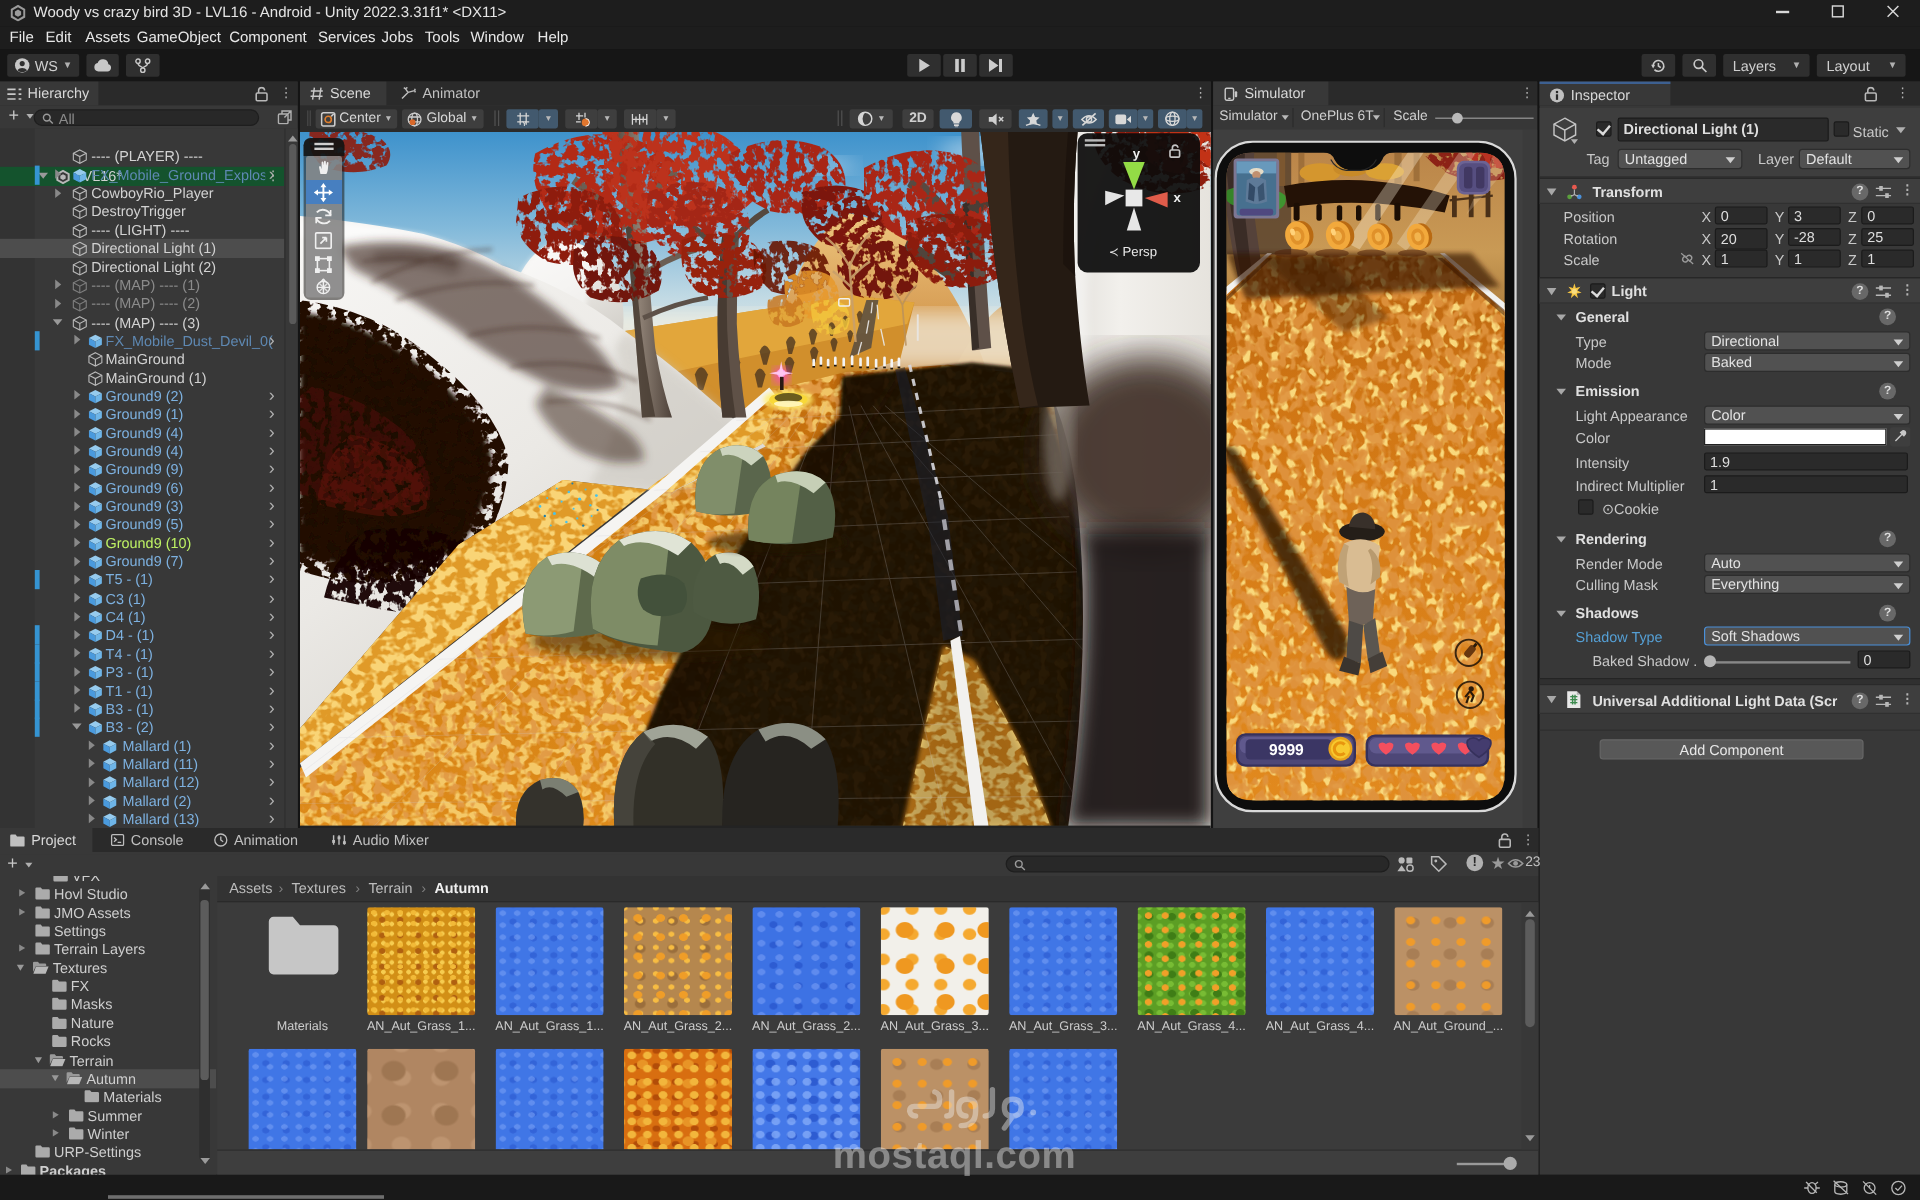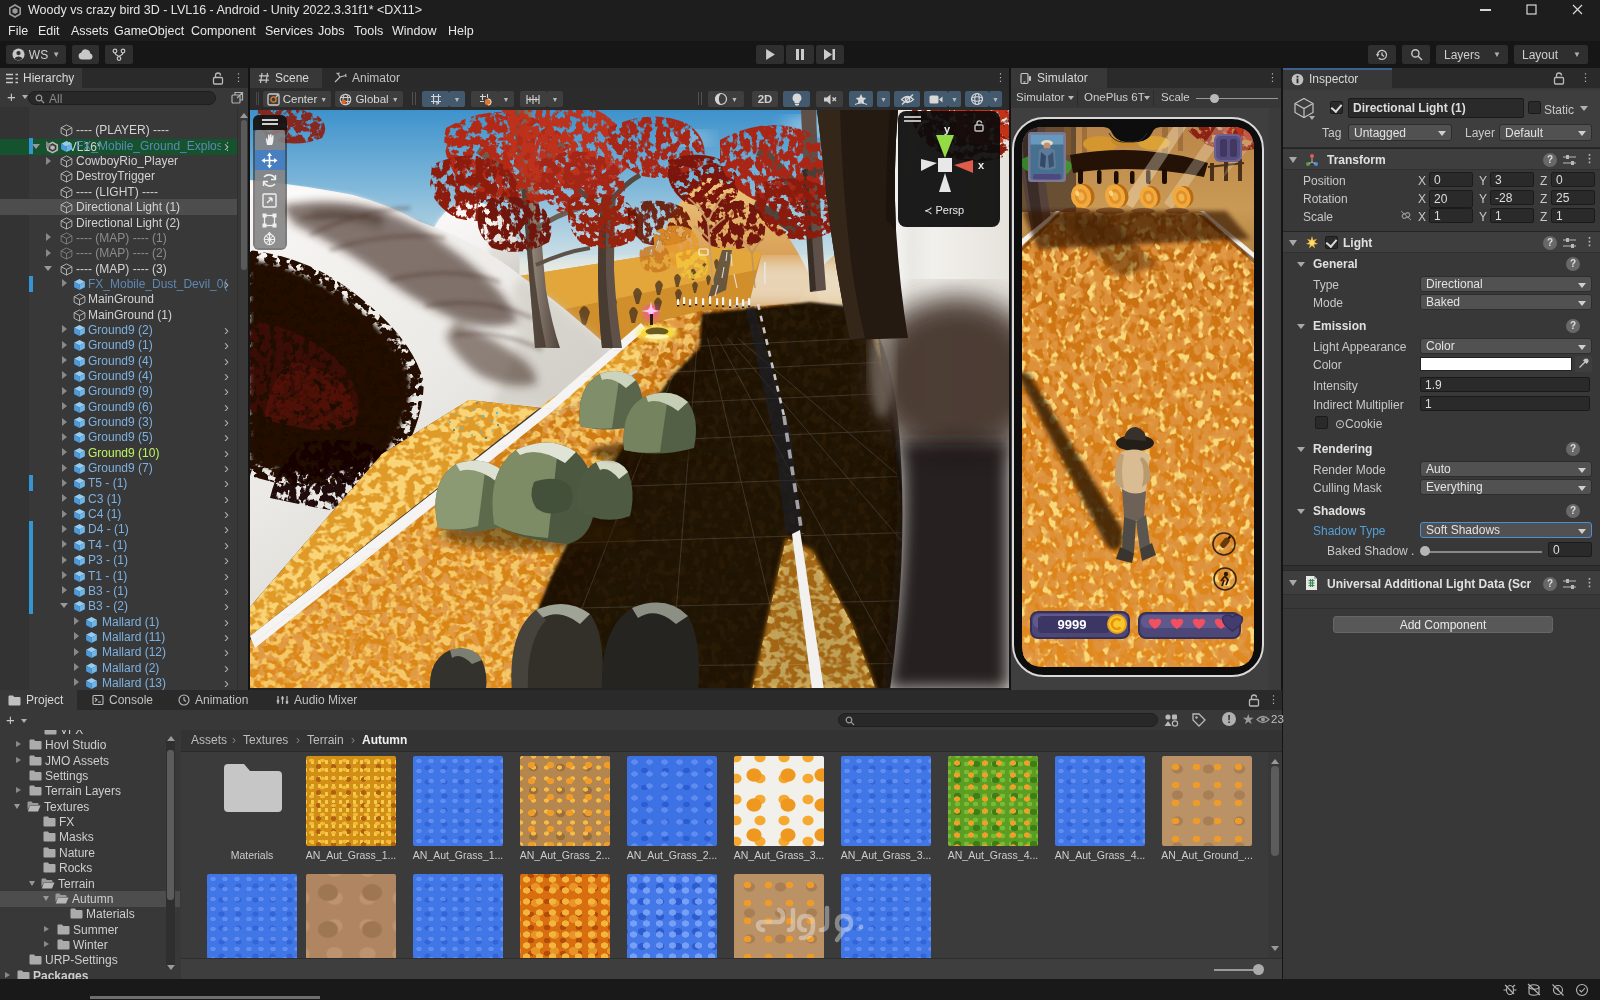--- a/index.html
+++ b/index.html
@@ -1665,20 +1665,21 @@
 <div class="thumb" style="left:841px;top:184px;height:84px;border-radius:2px 2px 0 0;background-color:#4076e6;background-image:radial-gradient(rgba(118,158,244,0.6) 2.4px, rgba(0,0,0,0) 3px),radial-gradient(rgba(40,85,205,0.55) 2.8px, rgba(0,0,0,0) 3.4px);background-size:12px 10px,17px 14px;background-position:0 0,6px 5px;"></div>
 <div class="abs" style="left:694px;top:212px;width:230px;height:84px;opacity:0.42;z-index:6;color:#f0f0f0">
  <svg class="abs" style="left:55px;top:0px" width="120" height="42" viewBox="0 0 120 42" fill="none" stroke="#f0f0f0" stroke-width="4.5" stroke-linecap="round">
   <path d="M14,28 Q10,28 9,24 Q9,20 13,20 L30,20 Q34,20 34,14 Q34,9 30,8"></path>
   <path d="M44,8 L44,24 Q44,28 40,28"></path>
   <path d="M56,28 Q50,28 50,21 Q50,14 57,14 Q64,14 64,21 L64,24 Q64,36 52,36"></path>
   <path d="M78,6 L78,22 Q78,28 72,28"></path>
   <path d="M94,28 Q88,28 88,21 Q88,14 95,14 Q102,14 102,21 Q102,28 95,28 L88,38"></path>
   <circle cx="112" cy="25" r="2.4" fill="#f0f0f0" stroke="none"></circle>
  </svg>
+ <div class="abs" style="left:0;top:42px;font-size:32px;font-weight:bold;font-family:'Liberation Sans',sans-serif;letter-spacing:0.5px">mostaql.com</div>
 </div>
 <div class="abs" style="left:181px;top:268px;width:1101px;height:21px;background:#3e3e3e;border-top:1px solid #2e2e2e">
  <div class="abs" style="left:1033px;top:10px;width:48px;height:1.5px;background:#9a9a9a"></div>
  <div class="abs" style="left:1072px;top:5px;width:11px;height:11px;border-radius:50%;background:#ababab"></div>
 </div>
 <div class="abs" style="left:1268px;top:62px;width:14px;height:206px;background:#383838">
  <div class="abs" style="left:3px;top:3px;width:0;height:0;border:4px solid transparent;border-bottom:5px solid #9a9a9a"></div>
  <div class="abs" style="left:2.5px;top:14px;width:8px;height:90px;background:#5c5c5c;border-radius:4px"></div>
  <div class="abs" style="left:3px;top:194px;width:0;height:0;border:4px solid transparent;border-top:5px solid #9a9a9a"></div>
 </div>

